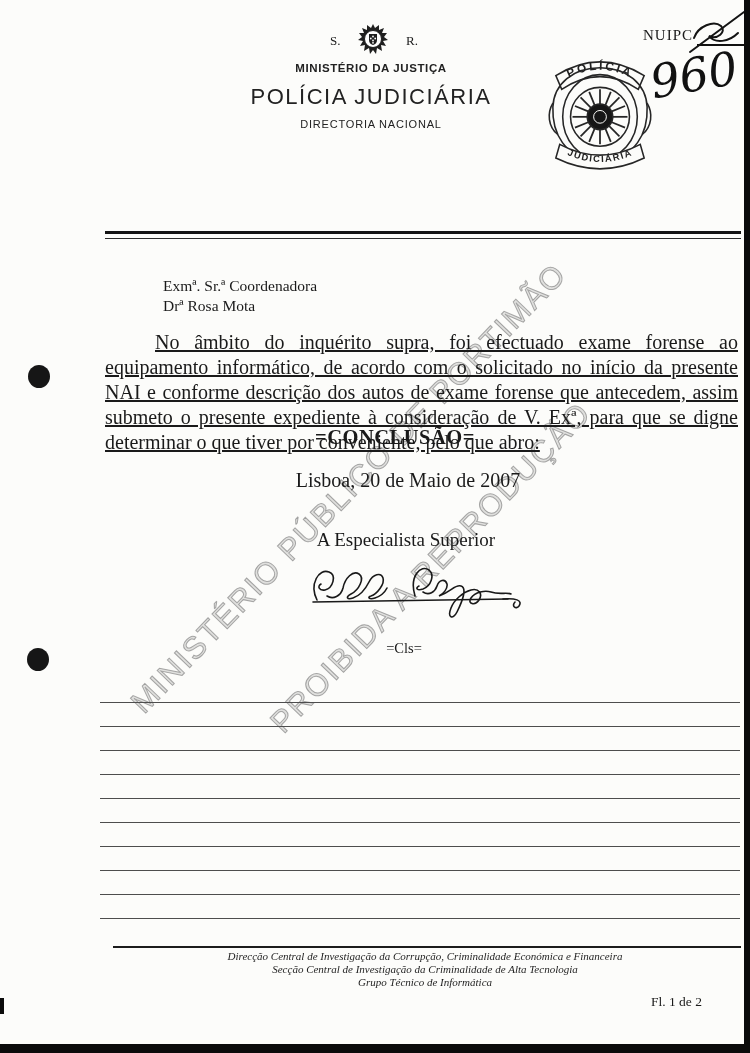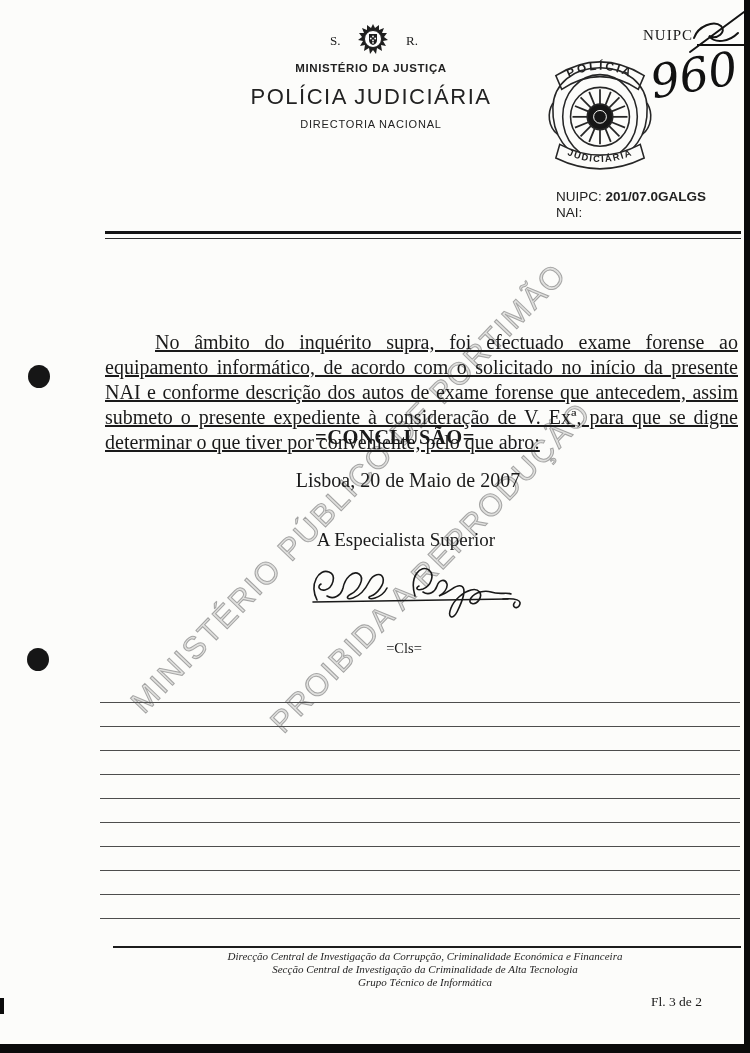--- a/index.html
+++ b/index.html
@@ -159,30 +159,27 @@
   <div class="folha-scribble">
     <svg width="62" height="48" viewBox="0 0 62 48">
       <g fill="none" stroke="#141414" stroke-width="2" stroke-linecap="round">
         <path d="M 8 30 C 12 18 28 12 35 18 C 41 24 31 32 23 28 C 29 36 43 34 52 25"></path>
         <path d="M 58 4 L 4 44"></path>
       </g>
     </svg>
   </div>
   <div class="folha-number">960</div>
 
-  <div class="caseref">
-    <div>
-      <span>NUIPC:</span>
-      <b>201/07.0GALGS</b>
-    </div>
-    <div>NAI:</div>
-  </div>
 
   <div class="rule-double"></div>
 
+  <div class="addressee">
+    <div>Exmª. Sr.ª Coordenadora</div>
+    <div>Drª Rosa Mota</div>
+  </div>
 
   <div class="paragraph">No âmbito do inquérito supra, foi efectuado exame forense ao equipamento informático, de acordo com o solicitado no início da presente NAI e conforme descrição dos autos de exame forense que antecedem, assim submeto o presente expediente à consideração de V. Exª, para que se digne determinar o que tiver por conveniente, pelo que abro:</div>
 
   <div class="conclusion">=CONCLUSÃO=</div>
   <div class="dateline">Lisboa, 20 de Maio de 2007</div>
   <div class="signer">A Especialista Superior</div>
 
   <div class="signature">
     <svg width="225" height="75" viewBox="0 0 225 75">
       <g fill="none" stroke="#191919" stroke-width="1.6" stroke-linecap="round">
@@ -215,21 +212,21 @@
       <div class="ruled-line"></div>
       <div class="ruled-line"></div>
     </div>
 
   <div class="footer-rule"></div>
   <div class="footer-text">
     <div>Direcção Central de Investigação da Corrupção, Criminalidade Económica e Financeira</div>
     <div>Secção Central de Investigação da Criminalidade de Alta Tecnologia</div>
     <div>Grupo Técnico de Informática</div>
   </div>
-  <div class="fl-indicator">Fl. 3 de 2</div>
+  <div class="fl-indicator">Fl. 1 de 2</div>
 
   <div class="punch p1"></div>
   <div class="punch p2"></div>
   <div class="edge-right"></div>
   <div class="edge-bottom"></div>
   <div class="edge-notch"></div>
 
 </div>
 
 </body></html>

